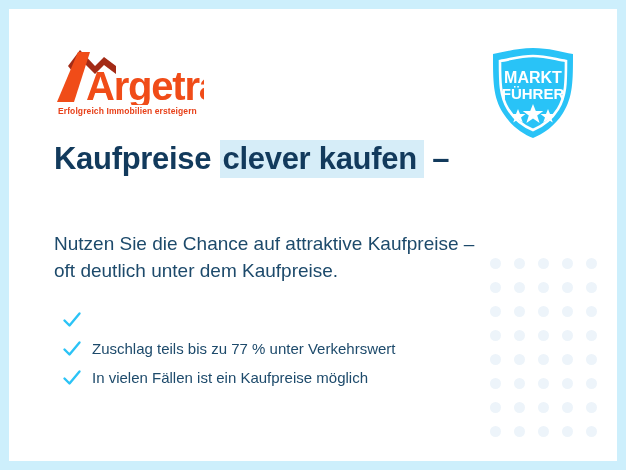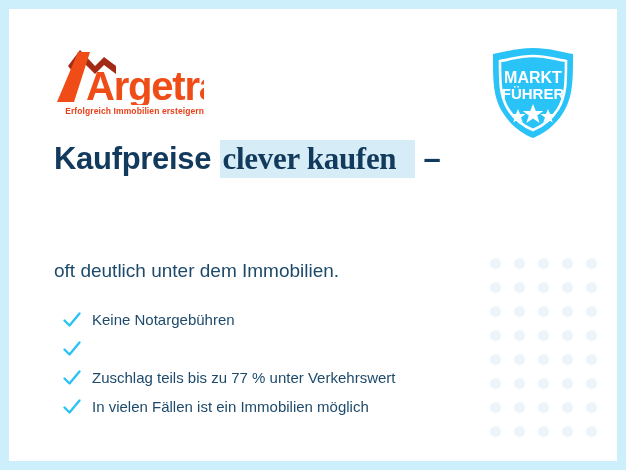--- a/index.html
+++ b/index.html
@@ -64,21 +64,20 @@
   }
   .logo-tagline {
     margin-top: 1px;
     margin-left: 4px;
     font-size: 8.5px;
     font-weight: bold;
     letter-spacing: 0.1px;
     color: #E8411A;
     font-family: "Liberation Sans", sans-serif;
     white-space: nowrap;
-    text-align: right;
   }
 
   
   .badge {
     position: absolute;
     right: 36px;
     top: 36px;
     width: 96px;
     height: 96px;
     z-index: 3;
@@ -93,23 +92,22 @@
     margin: 0;
     font-size: 31px;
     font-weight: bold;
     line-height: 1.20;
     letter-spacing: -0.3px;
     color: #123A5C;
     font-family: "Liberation Sans", sans-serif;
   }
   .headline .hl {
     background: #D6EDF8;
-    padding: 1px 19px 2px 3px;
+    padding: 1px 7px 2px 3px;
     box-decoration-break: clone;
-    font-family: Liberation Serif, serif;
     -webkit-box-decoration-break: clone;
   }
 
   
   .subhead {
     position: absolute;
     left: 45px;
     top: 222px;
     z-index: 2;
     margin: 0;
@@ -223,44 +221,38 @@
         <path d="M48 59 L50.8 66 L58.3 66 L52.2 70.6 L54.6 78 L48 73.6 L41.4 78 L43.8 70.6 L37.7 66 L45.2 66 Z"></path>
         <path d="M63 64 L65 69 L70.5 69 L66 72.4 L67.8 77.6 L63 74.4 L58.2 77.6 L60 72.4 L55.5 69 L61 69 Z"></path>
       </g>
     </svg>
 
     <h1 class="headline">
       <span><span>Kaufpreise </span><span class="hl">clever kaufen</span><span> –</span></span><br>
     </h1>
 
     <p class="subhead">
-      <br>
-      <span>oft deutlich unter dem Immobilien.</span>
+      <span>Nutzen Sie die Chance auf attraktive Kaufpreise –</span><br>
+      <span>oft deutlich unter dem Kaufpreise.</span>
     </p>
 
     <ul class="checklist">
-      <li class="check-item">
-        <svg class="check-icon" viewBox="0 0 22 22">
-          <path d="M3.5 11.5 L8.5 16.5 L18.5 4.5" fill="none" stroke="#2BC3F6" stroke-width="2.4" stroke-linecap="round" stroke-linejoin="round"></path>
-        </svg>
-        <span class="check-label">Keine Notargebühren</span>
-      </li>
       <li class="check-item">
         <svg class="check-icon" viewBox="0 0 22 22">
           <path d="M3.5 11.5 L8.5 16.5 L18.5 4.5" fill="none" stroke="#2BC3F6" stroke-width="2.4" stroke-linecap="round" stroke-linejoin="round"></path>
         </svg>
       </li>
       <li class="check-item">
         <svg class="check-icon" viewBox="0 0 22 22">
           <path d="M3.5 11.5 L8.5 16.5 L18.5 4.5" fill="none" stroke="#2BC3F6" stroke-width="2.4" stroke-linecap="round" stroke-linejoin="round"></path>
         </svg>
         <span class="check-label">Zuschlag teils bis zu 77 % unter Verkehrswert</span>
       </li>
       <li class="check-item">
         <svg class="check-icon" viewBox="0 0 22 22">
           <path d="M3.5 11.5 L8.5 16.5 L18.5 4.5" fill="none" stroke="#2BC3F6" stroke-width="2.4" stroke-linecap="round" stroke-linejoin="round"></path>
         </svg>
-        <span class="check-label">In vielen Fällen ist ein Immobilien möglich</span>
+        <span class="check-label">In vielen Fällen ist ein Kaufpreise möglich</span>
       </li>
     </ul>
 
   </div>
 </div>
 
 </body></html>

